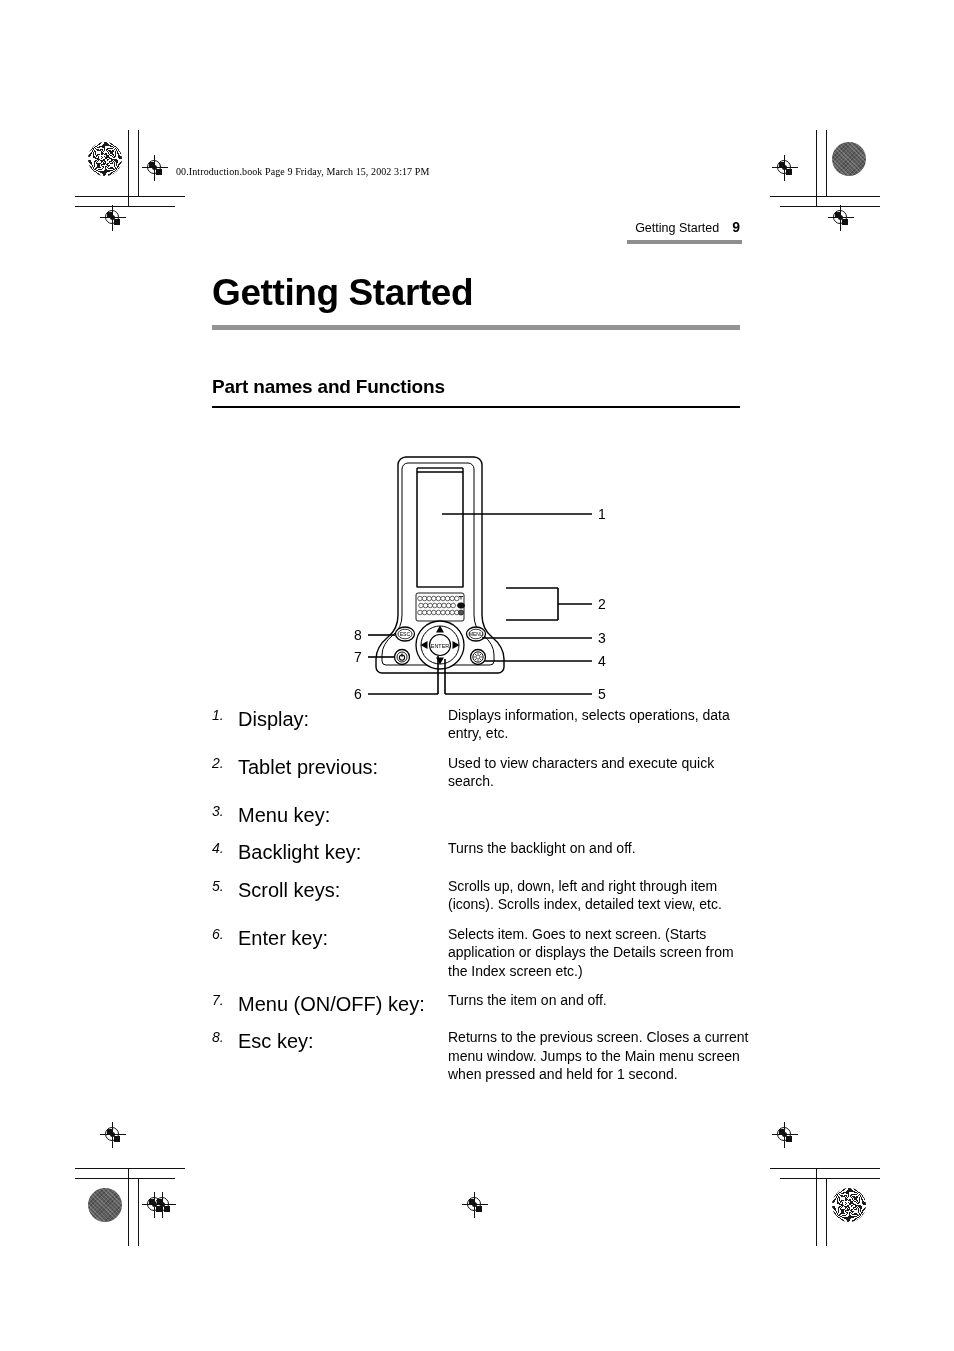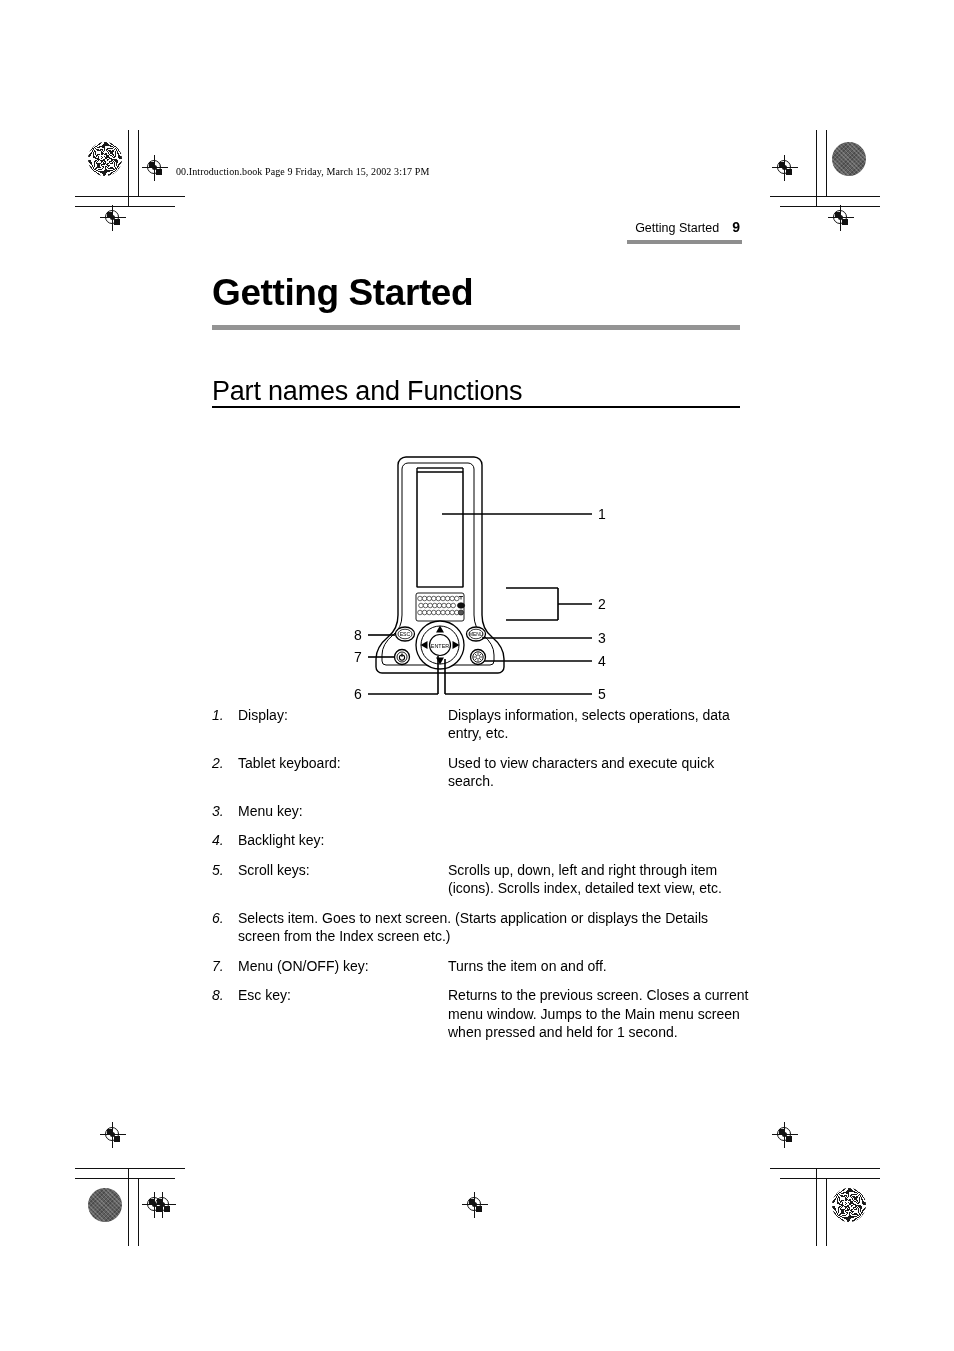--- a/index.html
+++ b/index.html
@@ -80,21 +80,21 @@
     position: absolute; left: 212px; top: 272px;
     font-size: 37px; font-weight: bold; letter-spacing: -0.4px;
   }
   .h1-rule {
     position: absolute; left: 212px; top: 325px;
     width: 528px; height: 5px; background: #949494;
   }
 
   .h2 {
     position: absolute; left: 212px; top: 376px;
-    font-size: 27px; font-weight: normal; letter-spacing: -0.2px;
+    font-size: 19px; font-weight: bold; letter-spacing: -0.2px;
   }
   .h2-rule {
     position: absolute; left: 212px; top: 406px;
     width: 528px; height: 1.6px; background: #000;
   }
 
   
   .figure { position: absolute; left: 330px; top: 445px; width: 300px; height: 265px; }
   .figure svg { display: block; }
 
@@ -102,21 +102,21 @@
   .deflist {
     position: absolute; left: 212px; top: 706px; width: 540px;
   }
   .defrow { display: flex; margin-bottom: 11px; }
   .defrow .num {
     width: 26px; flex: 0 0 26px;
     font-style: italic; font-size: 14px; line-height: 1.32;
   }
   .defrow .term {
     width: 210px; flex: 0 0 210px;
-    font-size: 14px; line-height: 1.32;
+    font-size: 20px; line-height: 1.32;
   }
   .defrow .desc {
     flex: 1 1 auto;
     font-size: 14px; line-height: 1.32;
   }
 </style>
 </head>
 <body>
 
 <div class="marks">
@@ -365,42 +365,44 @@
 <div class="deflist">
 
   <div class="defrow">
     <div class="num">1.</div>
     <div class="term">Display:</div>
     <div class="desc">Displays information, selects operations, data entry, etc.</div>
   </div>
 
   <div class="defrow">
     <div class="num">2.</div>
-    <div class="term">Tablet keyboard:</div>
+    <div class="term">Tablet previous:</div>
     <div class="desc">Used to view characters and execute quick search.</div>
   </div>
 
   <div class="defrow">
     <div class="num">3.</div>
     <div class="term">Menu key:</div>
   </div>
 
   <div class="defrow">
     <div class="num">4.</div>
     <div class="term">Backlight key:</div>
+    <div class="desc">Turns the backlight on and off.</div>
   </div>
 
   <div class="defrow">
     <div class="num">5.</div>
     <div class="term">Scroll keys:</div>
     <div class="desc">Scrolls up, down, left and right through item (icons). Scrolls index, detailed text view, etc.</div>
   </div>
 
   <div class="defrow">
     <div class="num">6.</div>
+    <div class="term">Enter key:</div>
     <div class="desc">Selects item. Goes to next screen. (Starts application or displays the Details screen from the Index screen etc.)</div>
   </div>
 
   <div class="defrow">
     <div class="num">7.</div>
     <div class="term">Menu (ON/OFF) key:</div>
     <div class="desc">Turns the item on and off.</div>
   </div>
 
   <div class="defrow">

